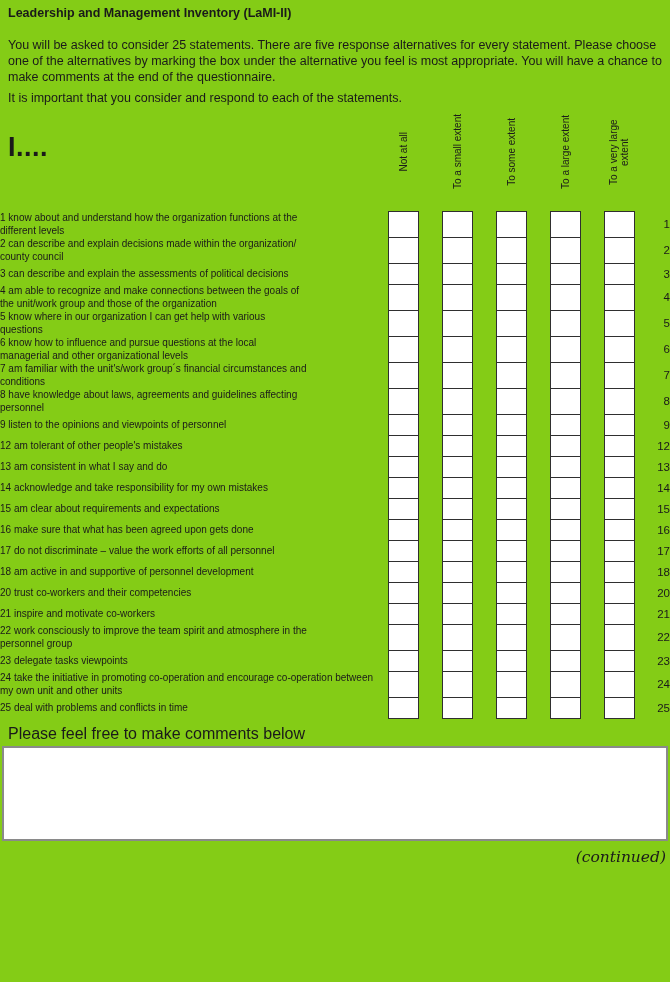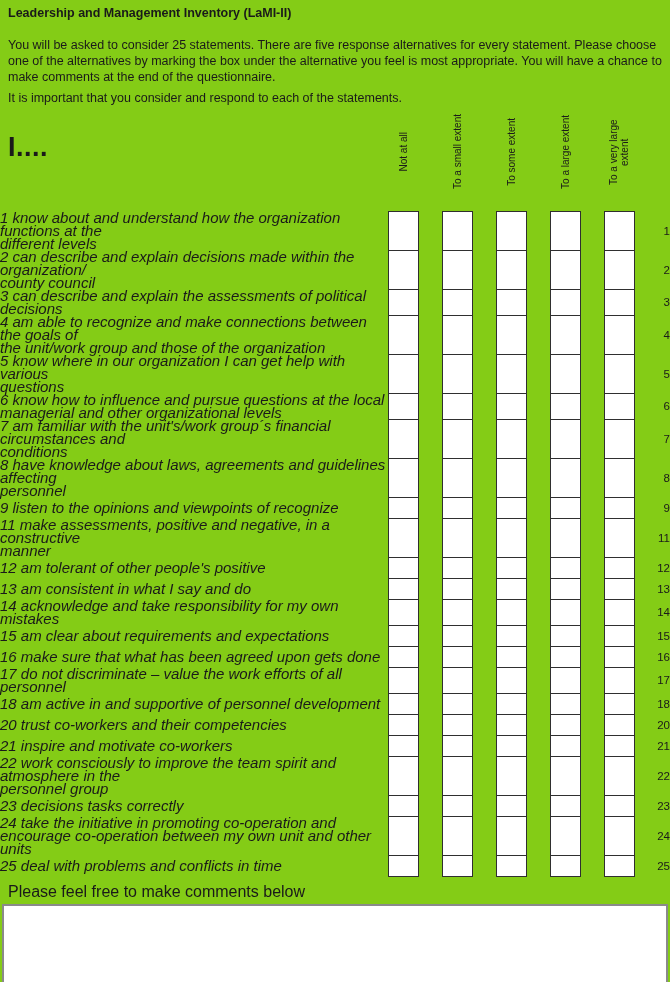--- a/index.html
+++ b/index.html
@@ -49,25 +49,24 @@
   .vlabel {
     display: inline-block;
     writing-mode: vertical-rl;
     transform: rotate(180deg);
     font-size: 10px;
     line-height: 11px;
     max-height: 88px;
     margin-bottom: 9px;
   }
   td.stmt {
-    font-size: 15px;
+    font-size: 10px;
     line-height: 13px;
     padding: 1px 14px 1px 8px;
     height: 21px;
-    font-style: italic;
   }
   td.stmt .stmt-text { white-space: pre-line; }
   td.box {
     border: 1px solid #2f2f2f;
     background: #ffffff;
   }
   td.num {
     font-size: 11.5px;
     text-align: right;
     padding-right: 12px;
@@ -240,48 +239,34 @@
       <td class="box"></td>
       <td class="gap"></td>
       <td class="box"></td>
       <td class="gap"></td>
       <td class="box"></td>
       <td class="gap"></td>
       <td class="box"></td>
       <td class="num">8</td>
     </tr>
         <tr>
-      <td class="stmt"><span class="stmt-num">9</span> <span class="stmt-text">listen to the opinions and viewpoints of recognize</span></td>
+      <td class="stmt"><span class="stmt-num">9</span> <span class="stmt-text">listen to the opinions and viewpoints of personnel</span></td>
       <td class="box"></td>
       <td class="gap"></td>
       <td class="box"></td>
       <td class="gap"></td>
       <td class="box"></td>
       <td class="gap"></td>
       <td class="box"></td>
       <td class="gap"></td>
       <td class="box"></td>
       <td class="num">9</td>
     </tr>
         <tr>
-      <td class="stmt"><span class="stmt-num">11</span> <span class="stmt-text">make assessments, positive and negative, in a constructive
-manner</span></td>
-      <td class="box"></td>
-      <td class="gap"></td>
-      <td class="box"></td>
-      <td class="gap"></td>
-      <td class="box"></td>
-      <td class="gap"></td>
-      <td class="box"></td>
-      <td class="gap"></td>
-      <td class="box"></td>
-      <td class="num">11</td>
-    </tr>
-        <tr>
-      <td class="stmt"><span class="stmt-num">12</span> <span class="stmt-text">am tolerant of other people's positive</span></td>
+      <td class="stmt"><span class="stmt-num">12</span> <span class="stmt-text">am tolerant of other people's mistakes</span></td>
       <td class="box"></td>
       <td class="gap"></td>
       <td class="box"></td>
       <td class="gap"></td>
       <td class="box"></td>
       <td class="gap"></td>
       <td class="box"></td>
       <td class="gap"></td>
       <td class="box"></td>
       <td class="num">12</td>
@@ -398,21 +383,21 @@
       <td class="box"></td>
       <td class="gap"></td>
       <td class="box"></td>
       <td class="gap"></td>
       <td class="box"></td>
       <td class="gap"></td>
       <td class="box"></td>
       <td class="num">22</td>
     </tr>
         <tr>
-      <td class="stmt"><span class="stmt-num">23</span> <span class="stmt-text">decisions tasks correctly</span></td>
+      <td class="stmt"><span class="stmt-num">23</span> <span class="stmt-text">delegate tasks viewpoints</span></td>
       <td class="box"></td>
       <td class="gap"></td>
       <td class="box"></td>
       <td class="gap"></td>
       <td class="box"></td>
       <td class="gap"></td>
       <td class="box"></td>
       <td class="gap"></td>
       <td class="box"></td>
       <td class="num">23</td>

